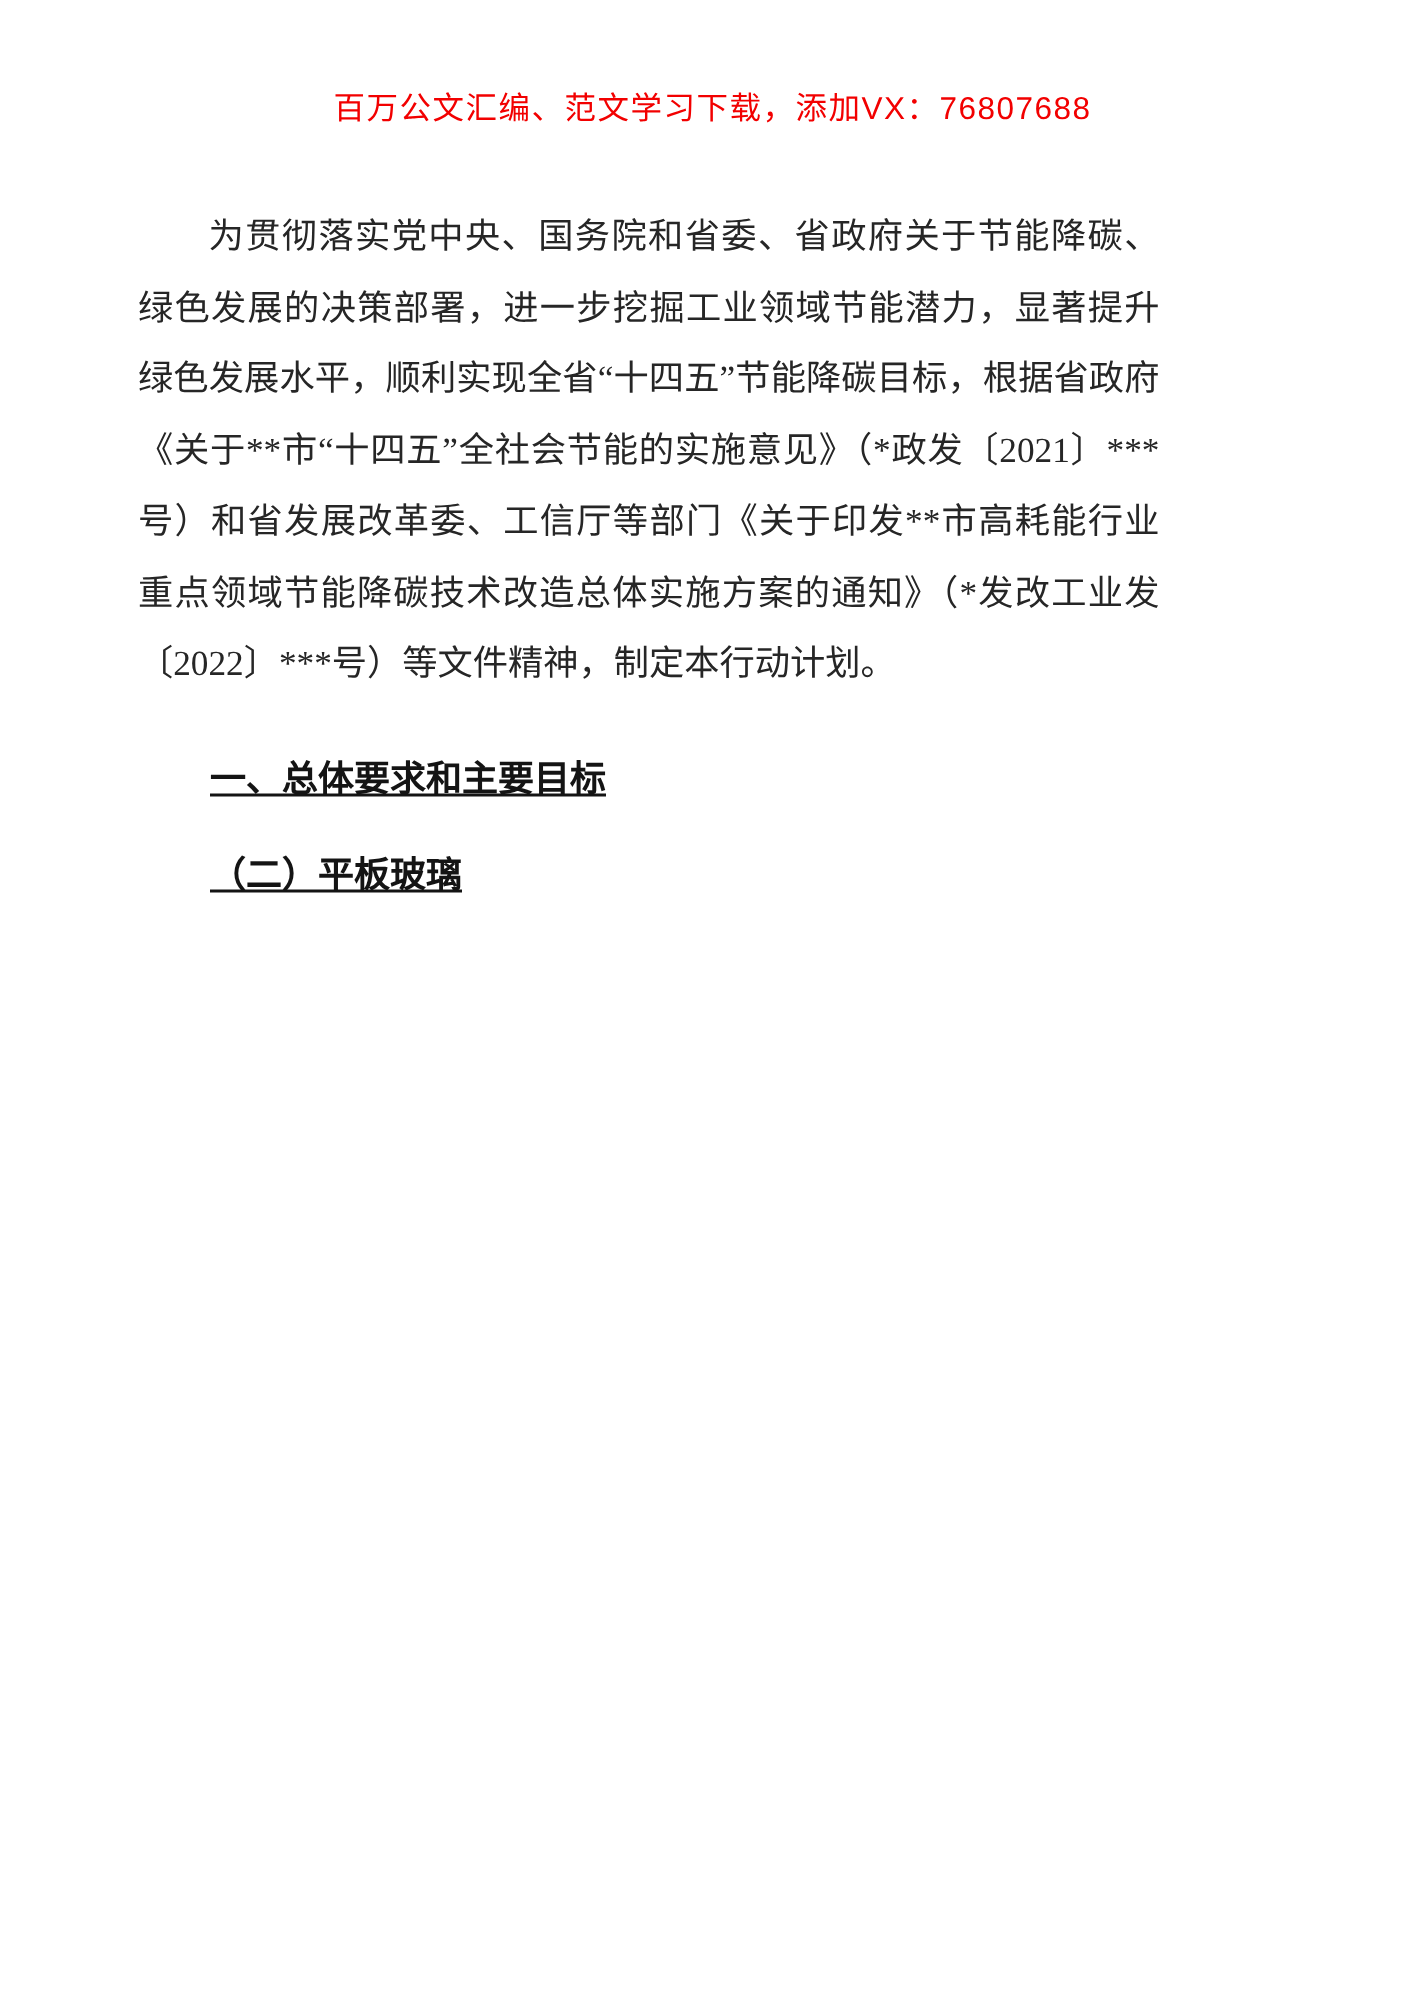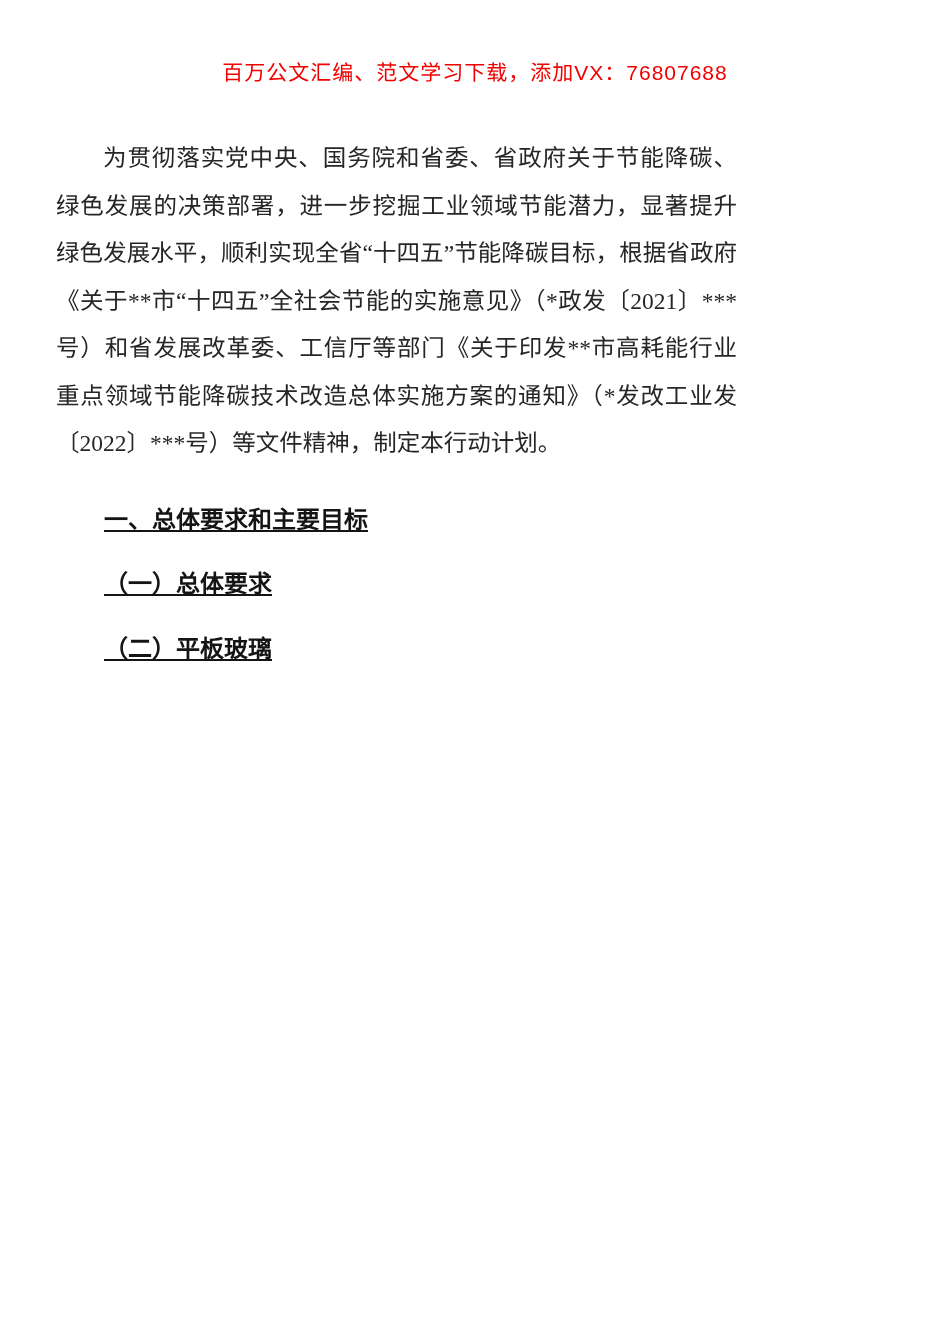--- a/index.html
+++ b/index.html
@@ -20,21 +20,21 @@
     height: 30px;
     line-height: 30px;
     text-align: center;
     font-family: "Liberation Sans", "DejaVu Sans", sans-serif;
     font-size: 21px;
     color: #f20000;
     letter-spacing: 1px;
     white-space: nowrap;
   }
   .doc-body {
-    margin-left: 56px;
+    margin-left: 92px;
     margin-top: 47px;
     width: 681px;
     color: #222222;
   }
   .para {
     margin: 0;
     font-family: "Liberation Serif", "DejaVu Serif", serif;
     font-size: 23.5px;
     line-height: 47.5px;
     text-align: justify;
@@ -66,20 +66,19 @@
   <div class="promo-banner">
     <span>百万公文汇编、范文学习下载，添加VX：76807688</span>
   </div>
 
   <div class="doc-body">
 
     <p class="para">为贯彻落实党中央、国务院和省委、省政府关于节能降碳、绿色发展的决策部署，进一步挖掘工业领域节能潜力，显著提升绿色发展水平，顺利实现全省“十四五”节能降碳目标，根据省政府《关于**市“十四五”全社会节能的实施意见》（*政发〔2021〕***号）和省发展改革委、工信厅等部门《关于印发**市高耗能行业重点领域节能降碳技术改造总体实施方案的通知》（*发改工业发〔2022〕***号）等文件精神，制定本行动计划。</p>
 
     <h2 class="heading">一、总体要求和主要目标</h2>
 
-    <h3 class="heading">（一）总体要求</h3>
 
 
     <h3 class="heading">（二）平板玻璃</h3>
 
   </div>
 
 </div>
 
 </body></html>

